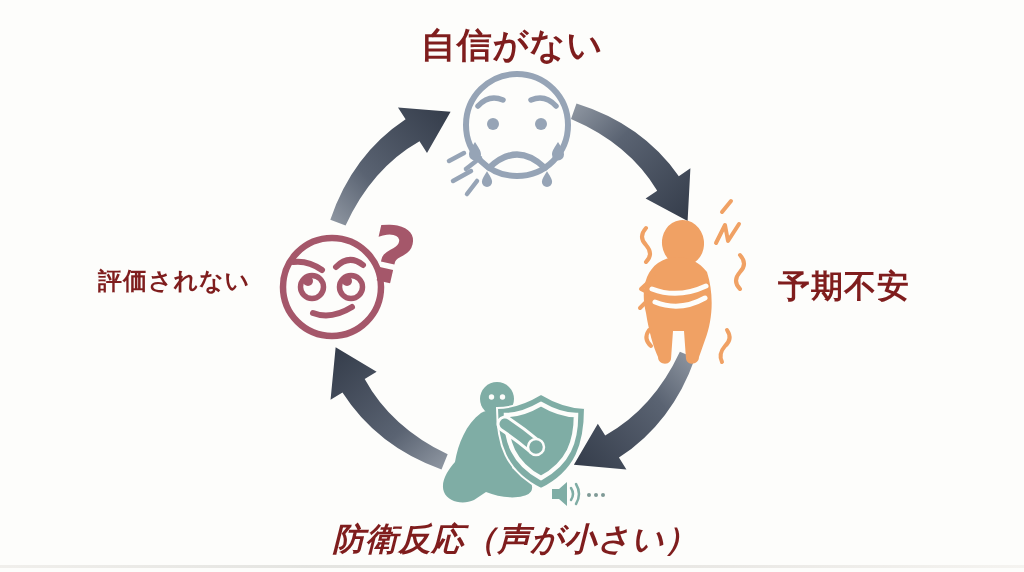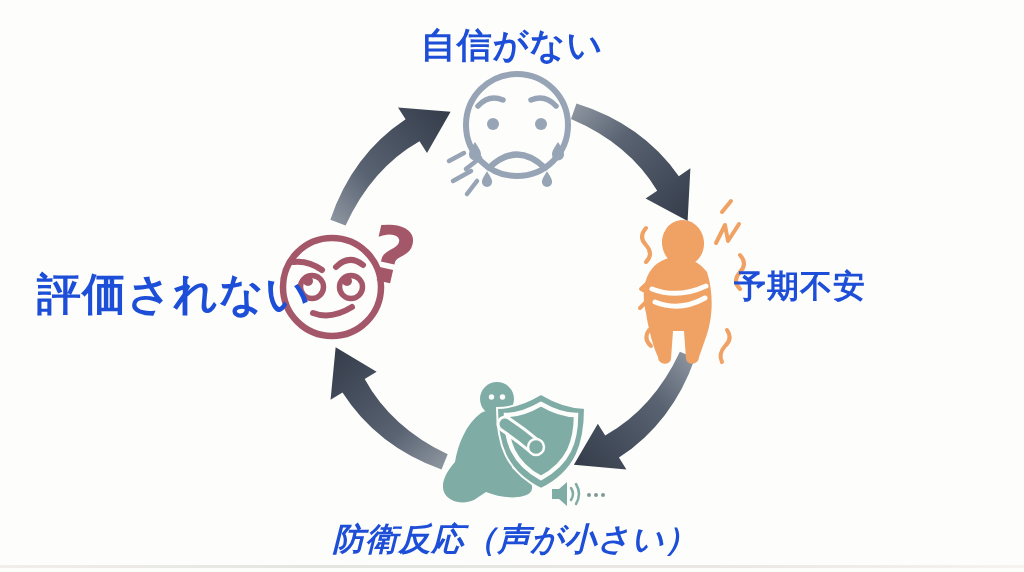--- a/index.html
+++ b/index.html
@@ -5,29 +5,29 @@
   html,body{margin:0;padding:0;}
   body{
     width:1024px;height:572px;overflow:hidden;
     font-family:"DejaVu Sans","Liberation Sans",sans-serif;
     background:#fdfdfb;position:relative;
   }
   .canvas{position:absolute;inset:0;width:1024px;height:572px;}
   svg.diagram{position:absolute;left:0;top:0;}
   .label{
     position:absolute;
-    color:#1d4ed8;
+    color:#7f1d1d;
     font-weight:600;
     white-space:nowrap;
     transform:translateX(-50%);
     letter-spacing:1px;
   }
   .label-top{left:512px;top:22px;font-size:35px;}
-  .label-right{left:800px;top:265px;font-size:32px;}
-  .label-left{left:174px;top:265px;font-size:44px;}
+  .label-right{left:844px;top:265px;font-size:32px;}
+  .label-left{left:174px;top:265px;font-size:24px;}
   .label-bottom{left:515px;top:518px;font-size:32px;font-style:italic;}
   .bottom-edge{
     position:absolute;left:0;top:565px;width:1024px;height:3px;
     background:linear-gradient(90deg,#eceae6 0%,#dcdcd8 30%,#e3e1dd 70%,#f2f0ec 100%);
     opacity:.75;
   }
 </style>
 </head>
 <body>
 

